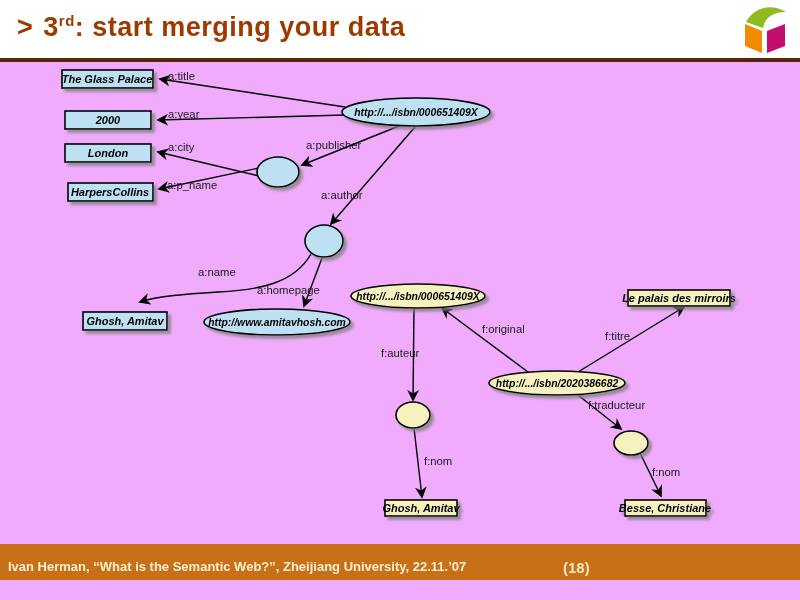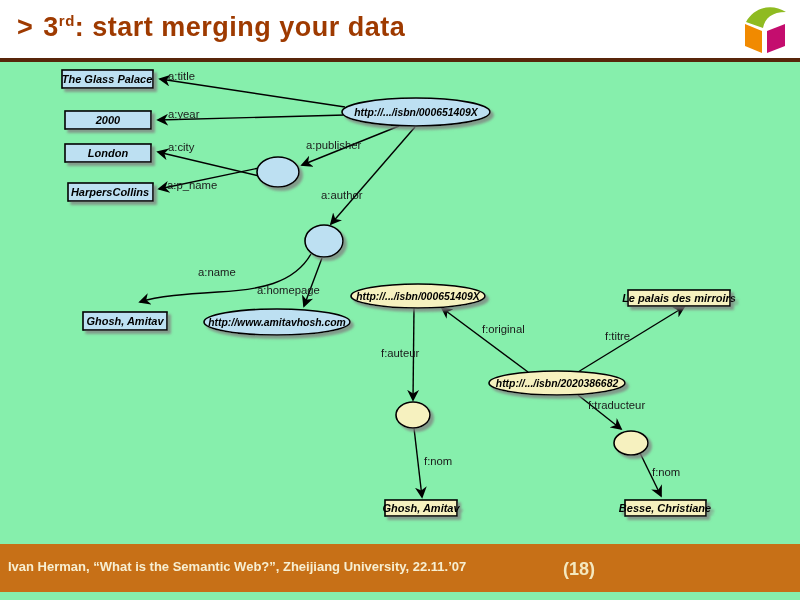--- a/index.html
+++ b/index.html
@@ -1,38 +1,38 @@
 <!DOCTYPE html>
 <html><head>
 <meta charset="utf-8">
 <style>
   html,body{margin:0;padding:0;}
-  .slide{position:relative;width:800px;height:600px;background:#86efac;overflow:hidden;
+  .slide{position:relative;width:800px;height:600px;background:#f0abfc;overflow:hidden;
          font-family:"Liberation Sans",sans-serif;}
   
   .header{position:absolute;top:0;left:0;width:800px;height:58px;background:#fff;z-index:3;}
   .title{margin:0;position:absolute;left:17px;top:12px;font-size:27px;font-weight:bold;
          color:#9E3A00;letter-spacing:0.5px;}
   .title sup{font-size:15px;vertical-align:super;}
   .title .mk{margin-right:10px;}
   .rule{position:absolute;top:58px;left:0;width:800px;height:4px;background:#58250A;z-index:3;}
   .cube{position:absolute;top:3px;right:12px;z-index:4;}
   
   .diagram{position:absolute;top:0;left:0;width:800px;height:600px;z-index:1;}
   .diagram text{font-family:"Liberation Sans",sans-serif;}
   .lit{font-size:11px;font-weight:bold;font-style:italic;fill:#000;text-anchor:middle;}
   .uri{font-size:10.4px;font-weight:bold;font-style:italic;fill:#000;text-anchor:middle;}
   .elbl{font-size:11.3px;fill:#1a1a1a;text-anchor:start;}
   .nb{fill:#BDE0F2;stroke:#000;stroke-width:1.6;}
   .ny{fill:#F6F1BF;stroke:#000;stroke-width:1.6;}
   .edge{stroke:#000;stroke-width:1.4;fill:none;}
   
-  .footer{position:absolute;left:0;top:544px;width:800px;height:48px;background:#C77017;z-index:3;}
+  .footer{position:absolute;left:0;top:544px;width:800px;height:36px;background:#C77017;z-index:3;}
   .credit{position:absolute;left:8px;top:15px;font-size:13px;font-weight:bold;color:#F7EFD2;}
-  .page{position:absolute;left:563px;top:15px;font-size:18px;font-weight:bold;color:#F4E8BF;}
+  .page{position:absolute;left:563px;top:15px;font-size:15px;font-weight:bold;color:#F4E8BF;}
   .w3c{position:absolute;right:14px;top:4px;font-size:34px;font-weight:bold;
        font-family:"Liberation Sans",sans-serif;letter-spacing:-2px;}
   .w3c .w3{color:#2668AE;}
   .w3c .c{color:#0d0d0d;}
   .w3c .reg{font-size:10px;color:#0d0d0d;vertical-align:super;letter-spacing:0;}
 </style>
 </head>
 <body>
 
 <div class="slide">

